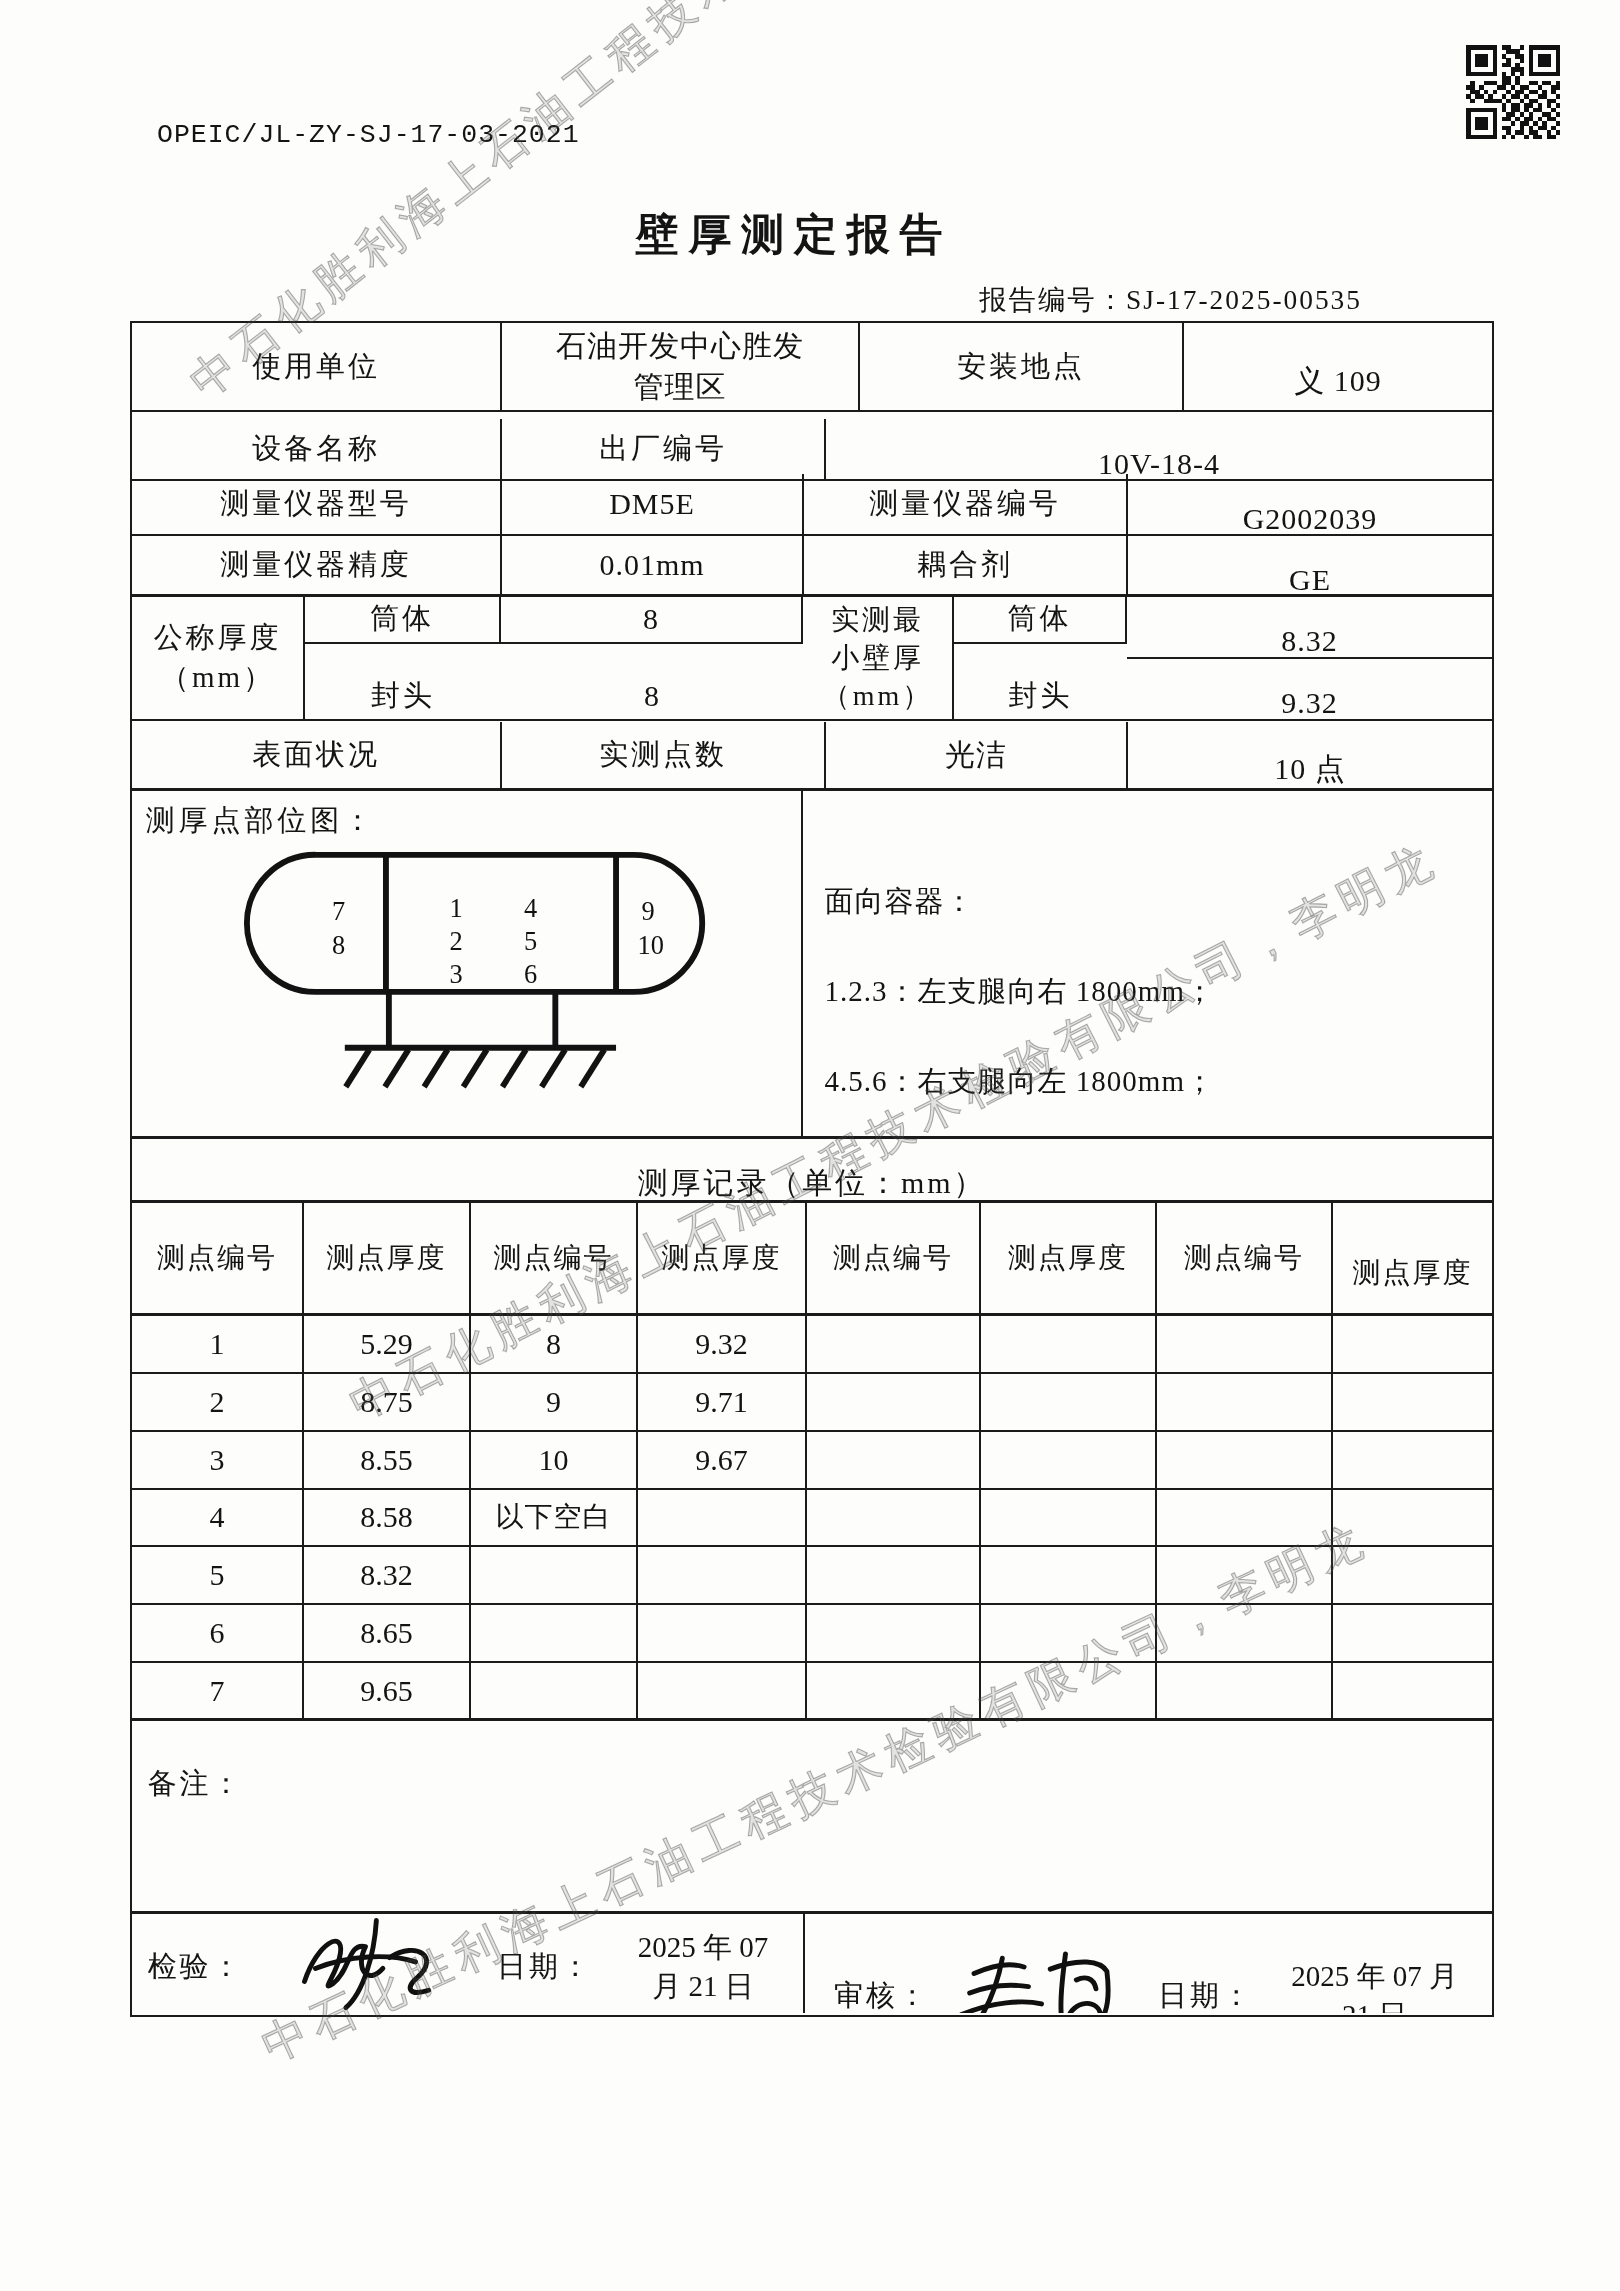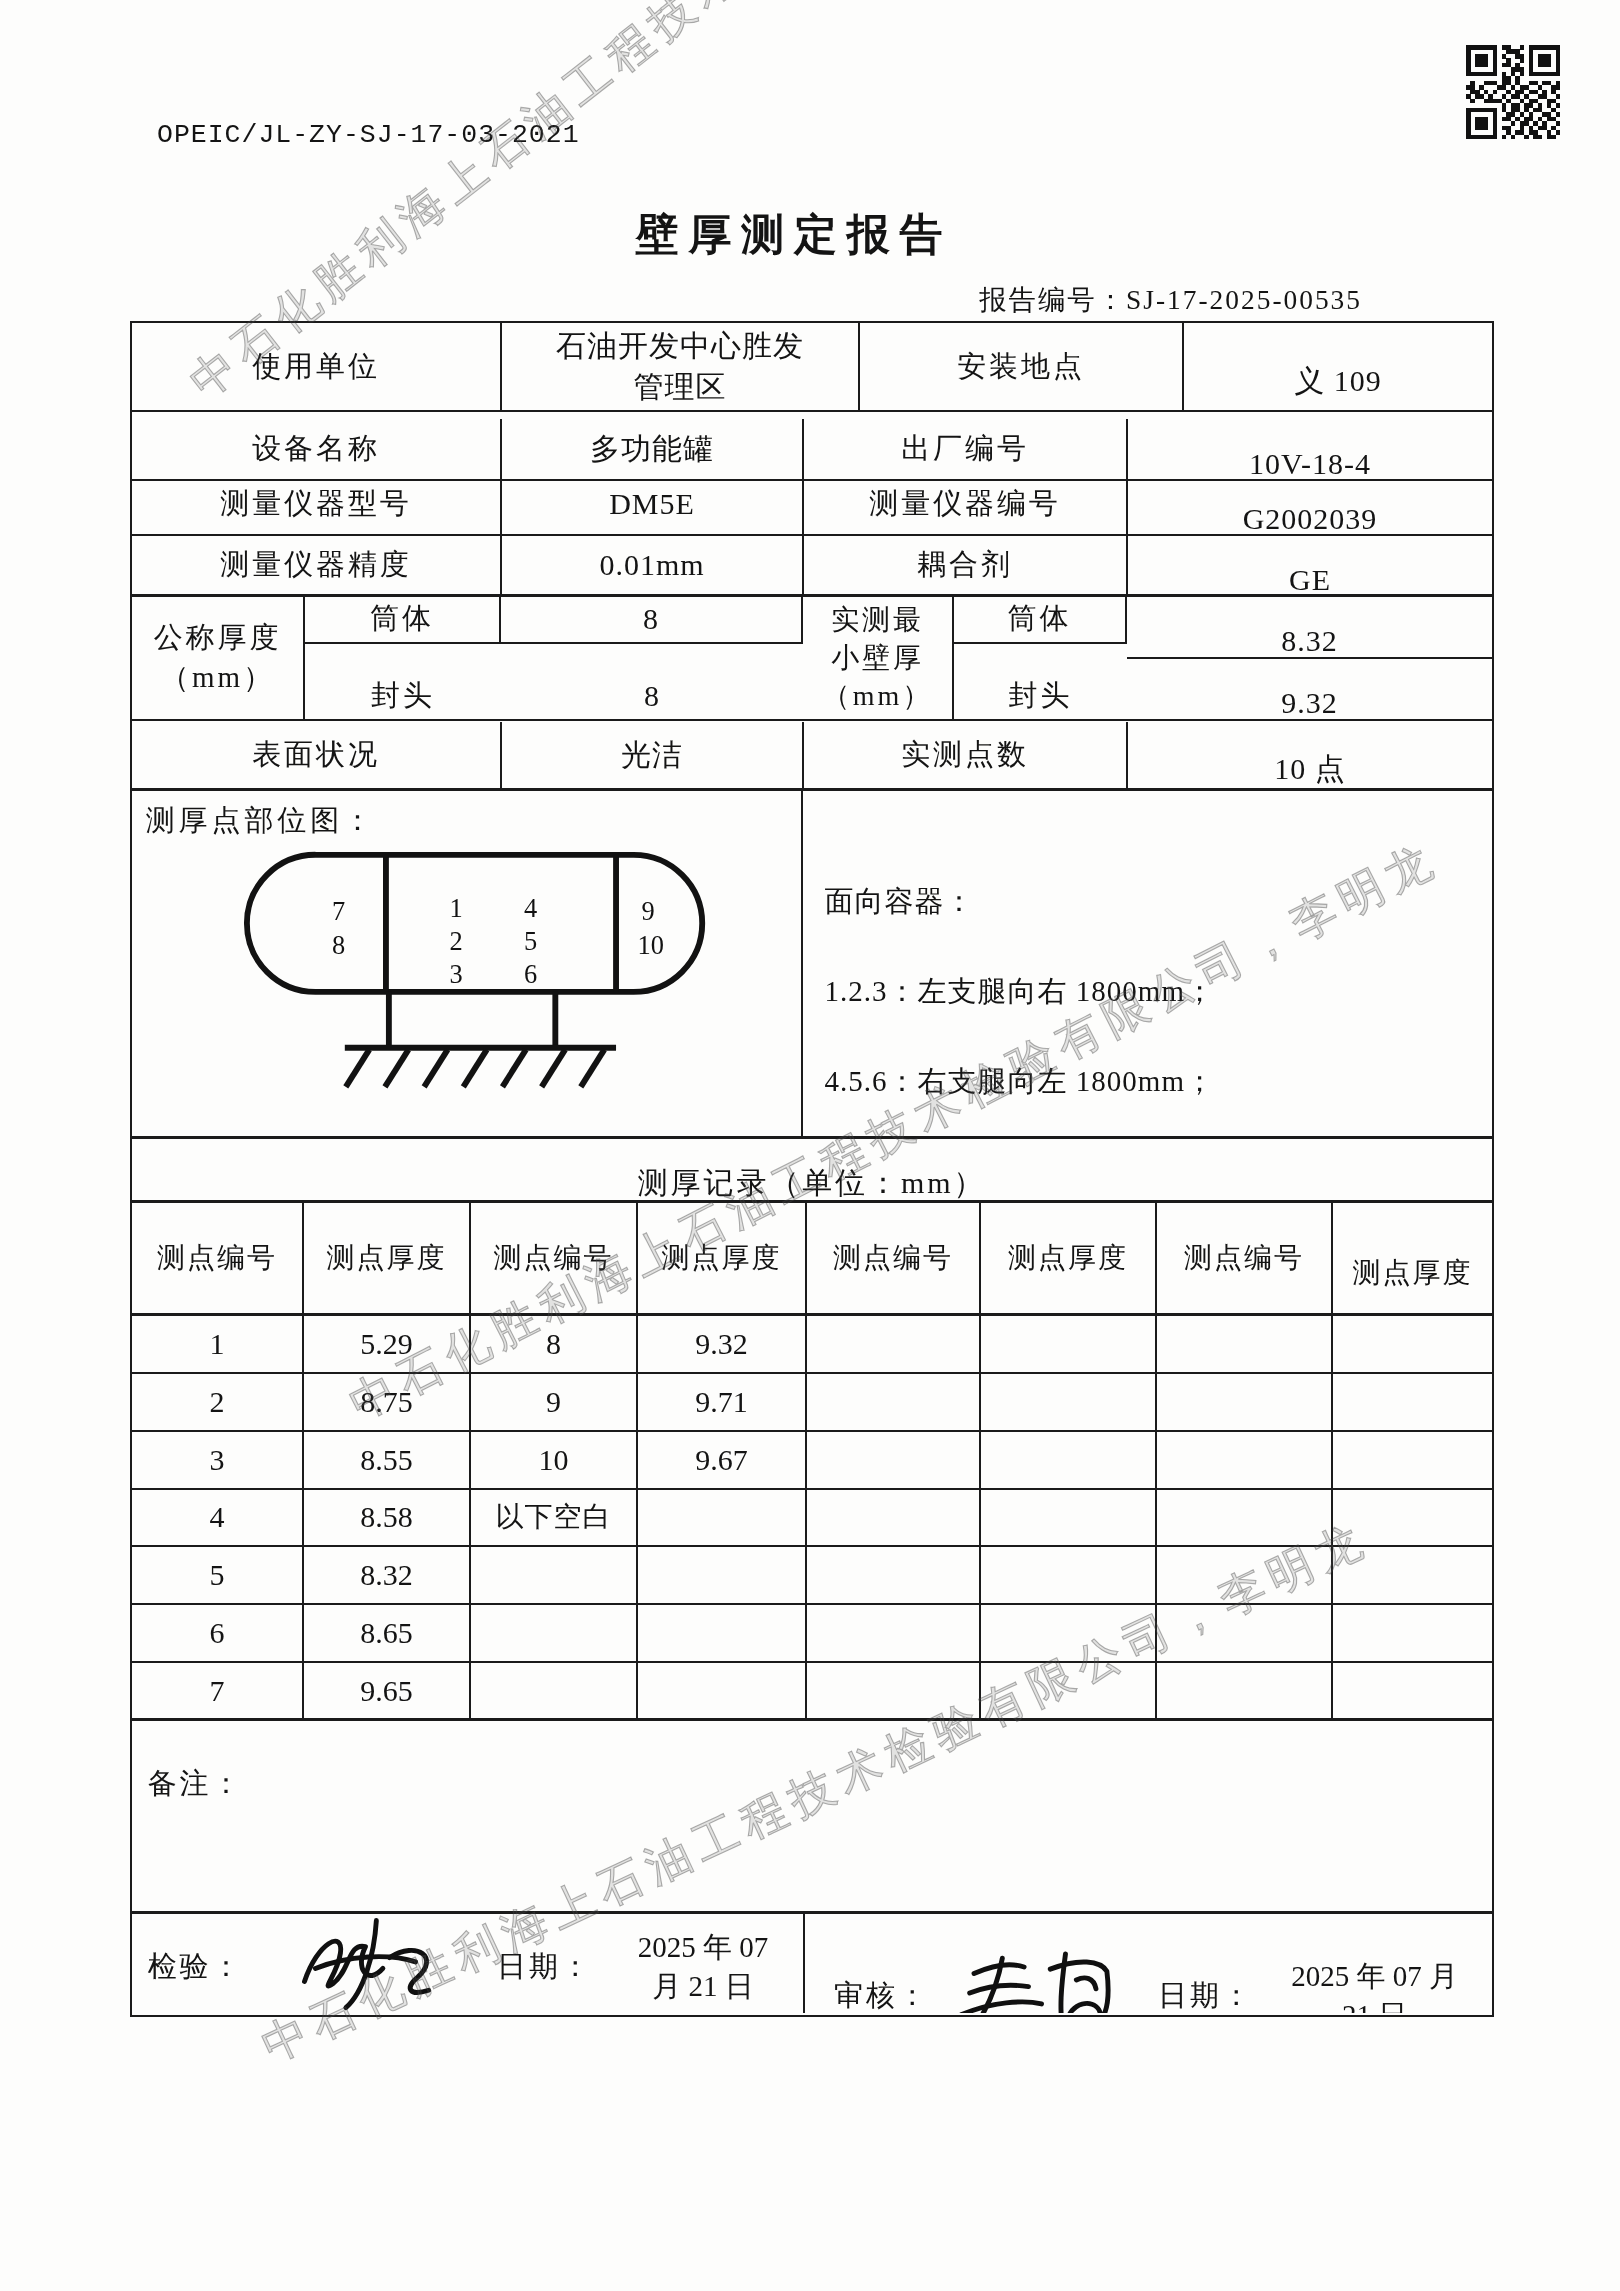--- a/index.html
+++ b/index.html
@@ -302,21 +302,20 @@
 
     <div class="r" style="top:0;height:89px">
       <div class="c lbl" style="width:370px">使用单位</div>
       <div class="c val" style="width:358px">石油开发中心胜发
 管理区</div>
       <div class="c lbl" style="width:324px">安装地点</div>
       <div class="c val" style="flex:1">义 109</div>
     </div>
     <div class="r" style="top:96px;height:62px">
       <div class="c lbl" style="width:370px">设备名称</div>
-      <div class="c val" style="width:302px">多功能罐</div>
       <div class="c lbl" style="width:324px">出厂编号</div>
       <div class="c val" style="flex:1">10V-18-4</div>
     </div>
     <div class="r" style="top:151px;height:62px">
       <div class="c lbl" style="width:370px">测量仪器型号</div>
       <div class="c val" style="width:302px">DM5E</div>
       <div class="c lbl" style="width:324px">测量仪器编号</div>
       <div class="c val" style="flex:1">G2002039</div>
     </div>
     <div class="r hb" style="top:213px;height:61px">
@@ -345,22 +344,22 @@
         <div class="c lbl">封头</div>
       </div>
       <div class="stack" style="flex:1">
         <div class="c val sb nr">8.32</div>
         <div class="c val nr">9.32</div>
       </div>
     </div>
 
     <div class="r hb" style="top:399px;height:69px">
       <div class="c lbl" style="width:370px">表面状况</div>
+      <div class="c lbl" style="width:324px">实测点数</div>
       <div class="c val lbl" style="width:302px">光洁</div>
-      <div class="c lbl" style="width:324px">实测点数</div>
       <div class="c val" style="flex:1">10 点</div>
     </div>
 
     <div class="r hb" style="top:468px;height:348px">
       <div class="c rel" style="width:671px">
         <div class="cap">测厚点部位图：</div>
         <svg class="diag" width="470" height="294" viewBox="0 0 480 300">
           <rect class="ln" x="5" y="15" width="465" height="140" rx="70" ry="70"></rect>
           <line class="ln" x1="147" y1="15" x2="147" y2="155"></line>
           <line class="ln" x1="382" y1="15" x2="382" y2="155"></line>

